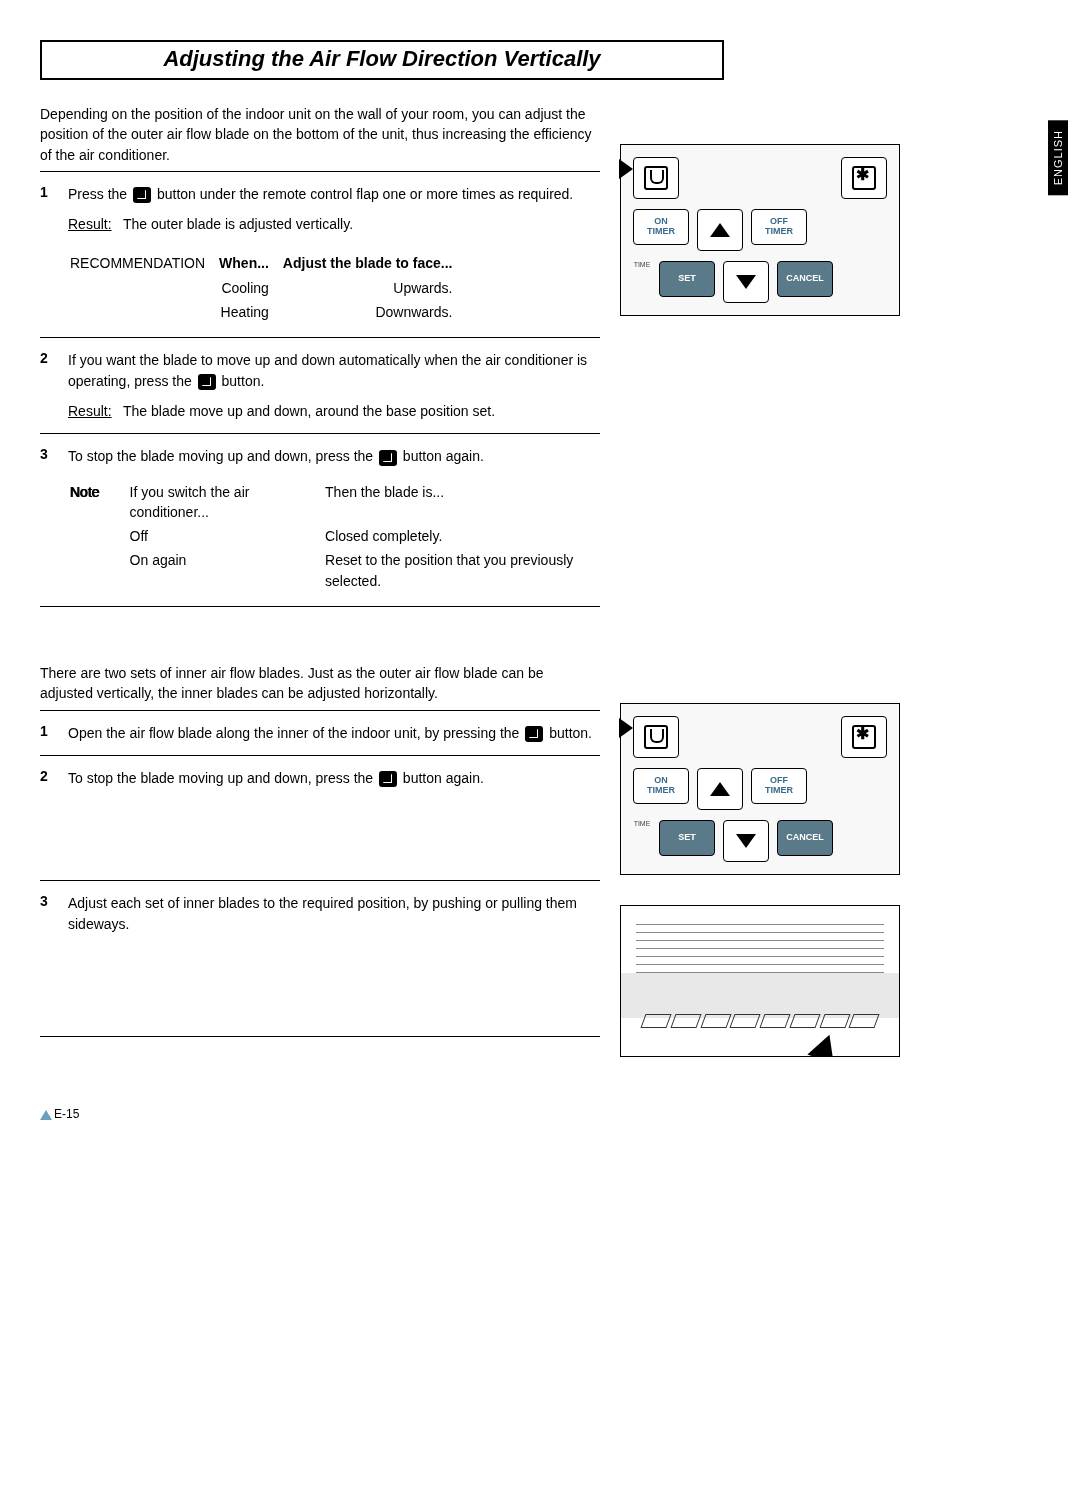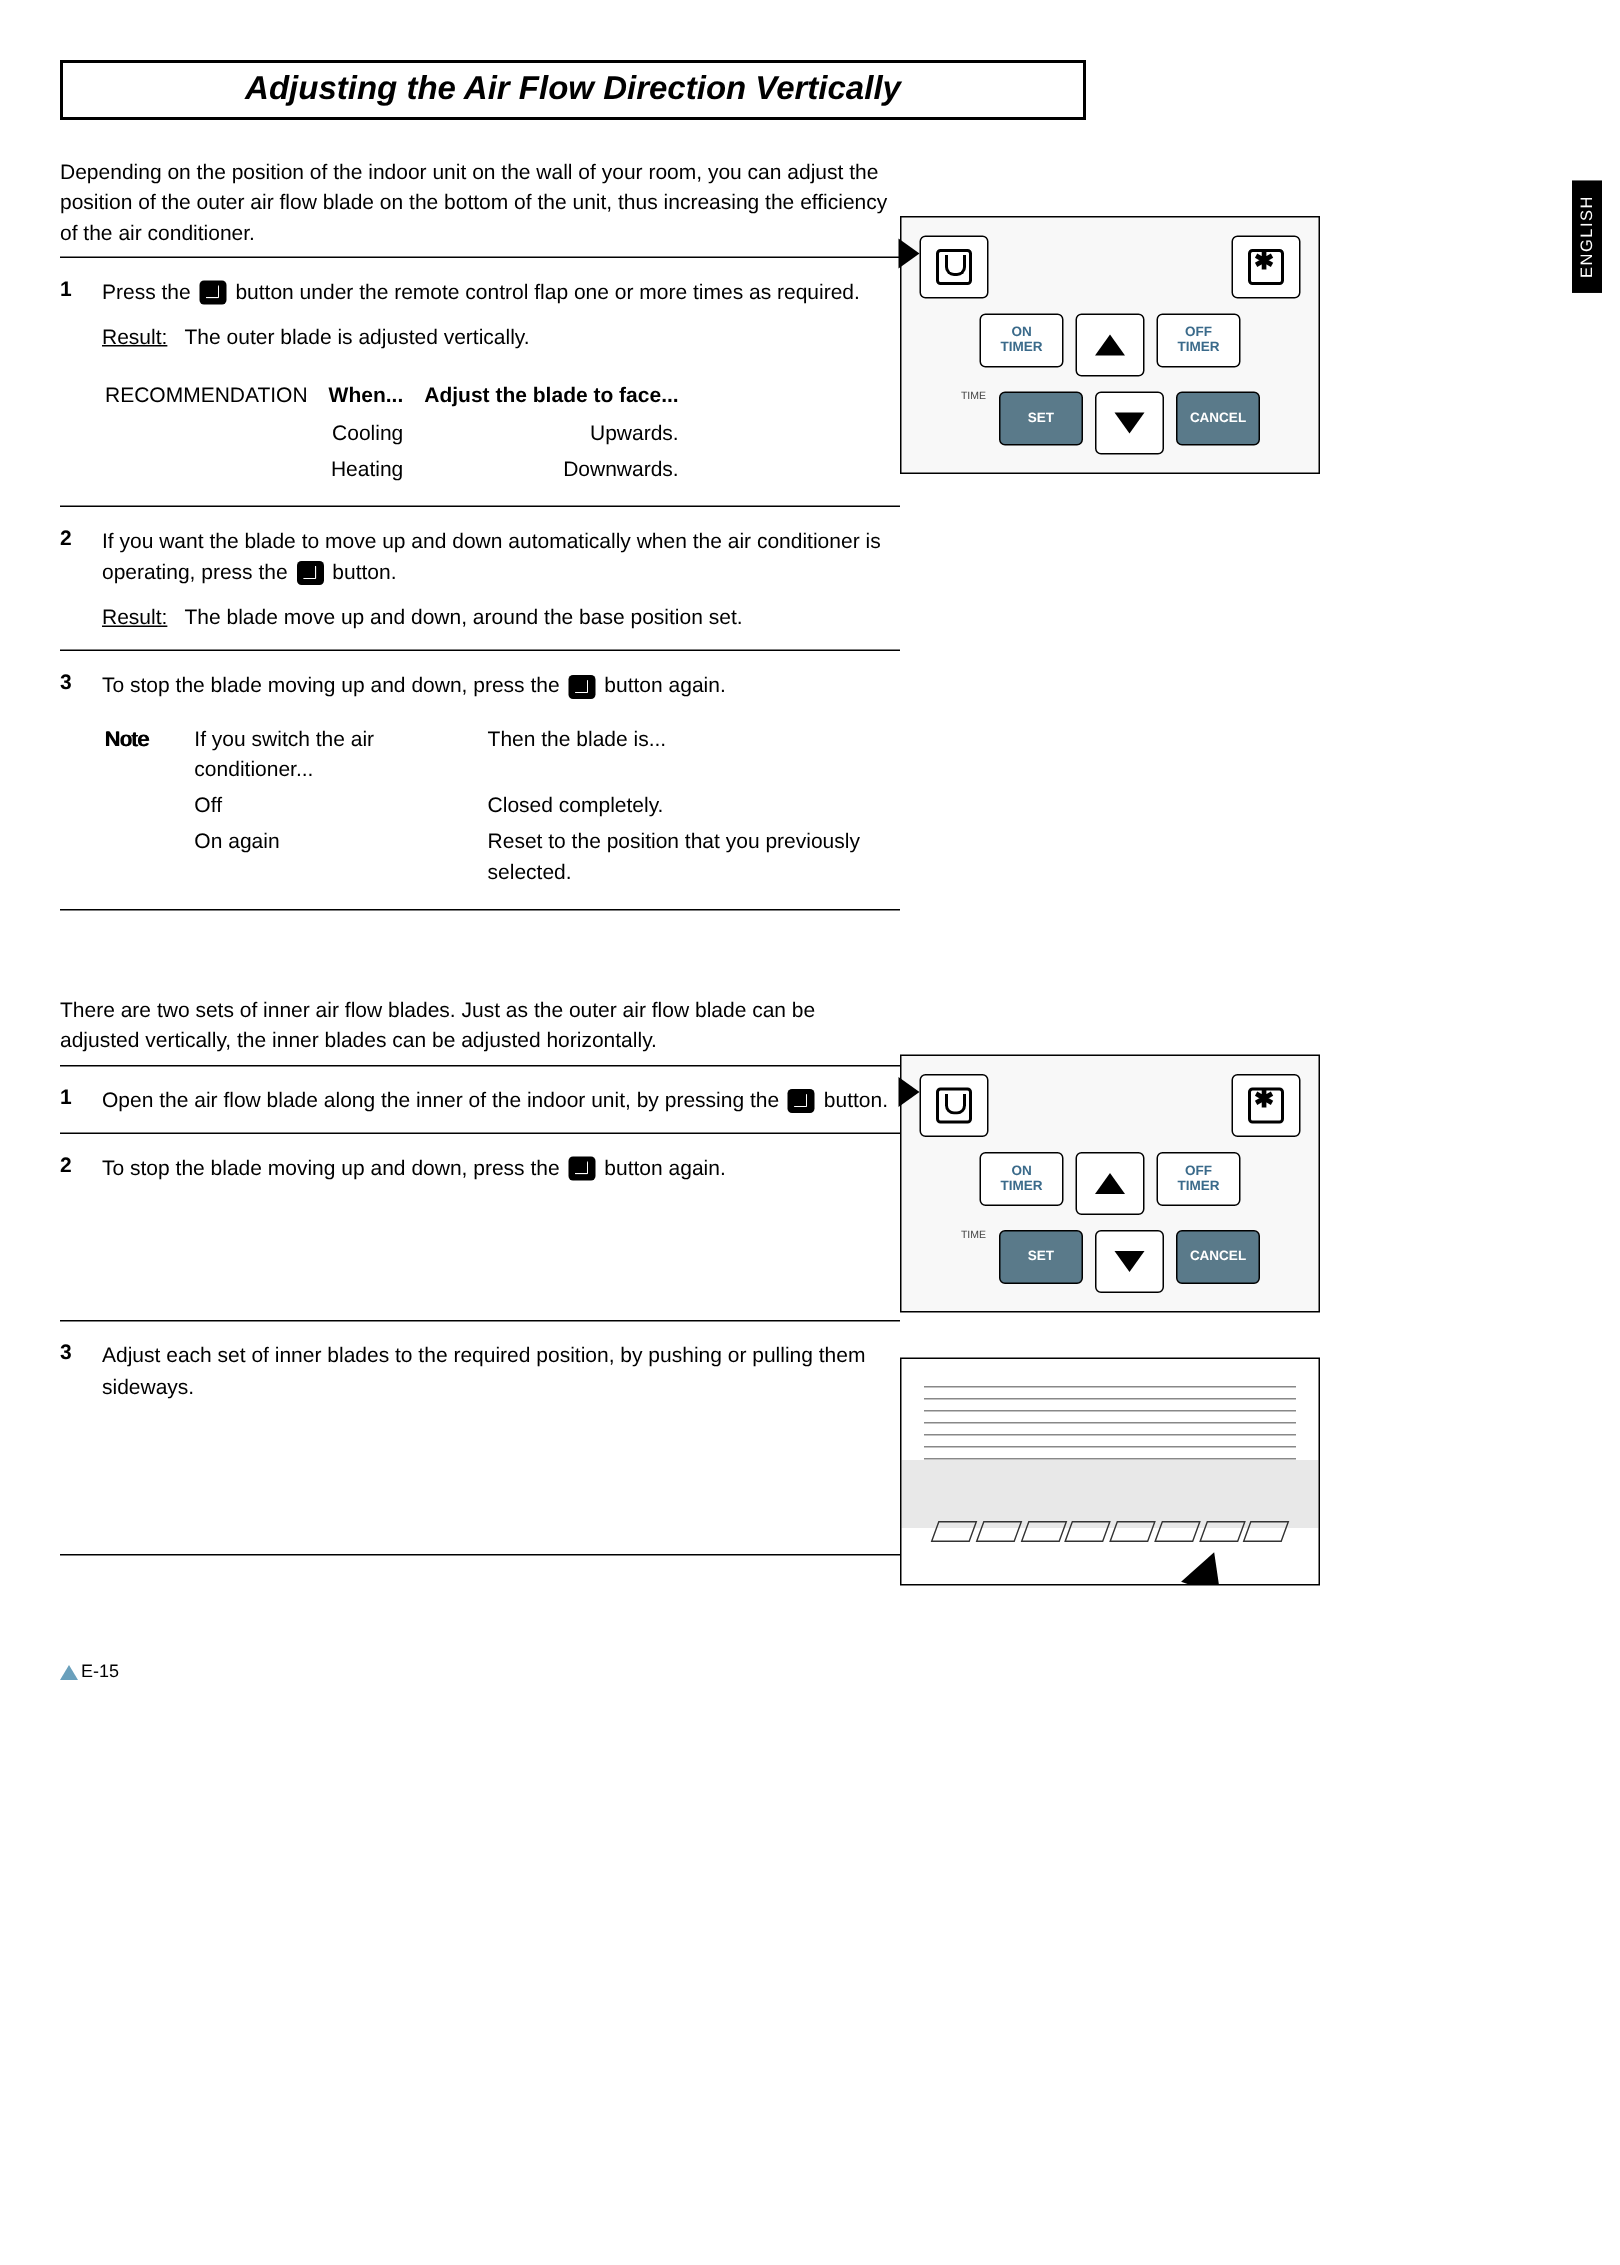--- a/index.html
+++ b/index.html
@@ -36,20 +36,21 @@
   }
   .heading-box h2 {
     margin: 0;
     font-size: 22px;
     font-weight: bold;
     font-style: italic;
     font-family: Arial, sans-serif;
   }
   .col-wrap {
     display: flex;
+    gap: 20px;
     margin-bottom: 50px;
   }
   .col-left { width: 560px; }
   .col-right { width: 280px; padding-top: 40px; }
   .intro { line-height: 1.45; margin-bottom: 6px; }
   hr.sep { border: none; border-top: 1px solid #000; margin: 6px 0; }
   .step { display: flex; gap: 14px; padding: 6px 0; }
   .step-num { font-weight: bold; width: 14px; flex-shrink: 0; }
   .step-body { flex: 1; line-height: 1.45; }
   .small-btn-icon {
@@ -81,21 +82,21 @@
     text-shadow: 0.5px 0 0 #000, -0.5px 0 0 #000;
     padding-right: 10px;
   }
   .note-table td { padding: 1px 18px 1px 0; vertical-align: top; }
   .remote-ill {
     border: 1px solid #000;
     padding: 12px;
     background: #f8f8f8;
     margin-bottom: 30px;
   }
-  .remote-row { display: flex; justify-content: center; gap: 8px; margin-bottom: 10px; }
+  .remote-row { display: flex; justify-content: flex-start; gap: 8px; margin-bottom: 10px; }
   .remote-btn {
     border: 1.5px solid #000;
     border-radius: 4px;
     background: #fff;
     text-align: center;
     display: flex;
     align-items: center;
     justify-content: center;
     flex-direction: column;
     font-size: 9px;

